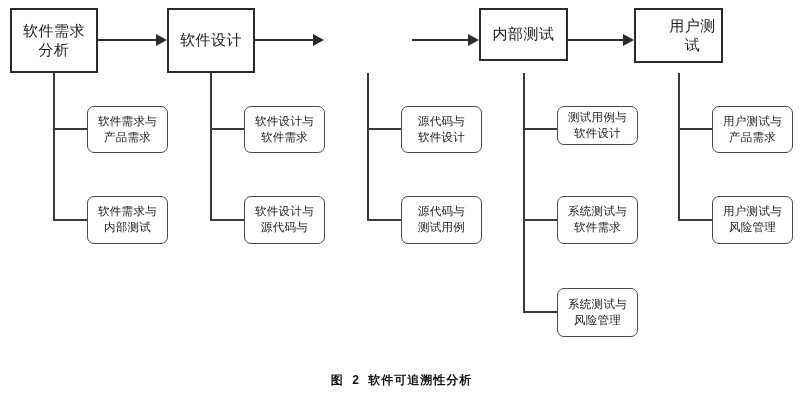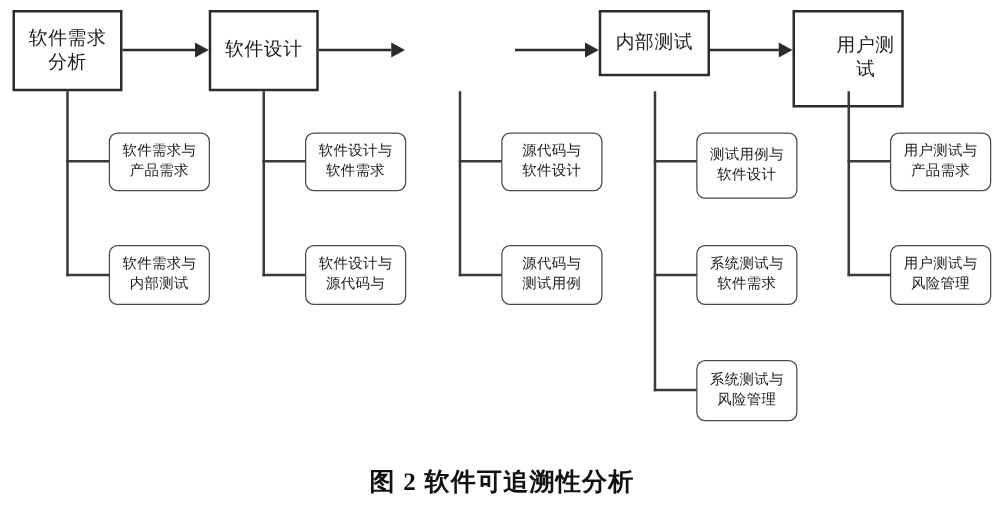--- a/index.html
+++ b/index.html
@@ -60,22 +60,22 @@
     height: 0;
     border-top: 6px solid transparent;
     border-bottom: 6px solid transparent;
     border-left: 11px solid #2b2b2b;
   }
   .caption {
     position: absolute;
     left: 0;
     right: 0;
     text-align: center;
-    font-family: Liberation Serif, serif;
-    font-size: 20px;
+    font-family: Liberation Mono, monospace;
+    font-size: 12px;
     font-weight: bold;
     color: #111111;
     letter-spacing: 1px;
   }
 </style>
 </head>
 <body>
 
 <div id="canvas">
 
@@ -92,21 +92,21 @@
     </div>
   </div>
 
 
   <div class="stage-box" style="left:479px; top:8px; width:89px; height:53px;">
     <div>
       <div>内部测试</div>
     </div>
   </div>
 
-  <div class="stage-box" style="left:634px; top:8px; width:89px; height:78px;padding-left:28px;">
+  <div class="stage-box" style="left:634px; top:8px; width:89px; height:55px;padding-left:28px;">
     <div>
       <div>用户测试</div>
     </div>
   </div>
 
   <div class="conn h-line" style="left:98px; top:39px; width:58px;"></div>
   <div class="arrow-head" style="left:156px; top:34px;"></div>
 
   <div class="conn h-line" style="left:255px; top:39px; width:58px;"></div>
   <div class="arrow-head" style="left:313px; top:34px;"></div>
@@ -169,21 +169,21 @@
       <div>源代码与</div>
       <div>测试用例</div>
     </div>
   </div>
 
   <div class="conn branch-v" style="left:523px; top:73px; height:240px;"></div>
   <div class="conn branch-h" style="left:523px; top:128px; width:36px;"></div>
   <div class="conn branch-h" style="left:523px; top:219px; width:36px;"></div>
   <div class="conn branch-h" style="left:523px; top:311px; width:36px;"></div>
 
-  <div class="trace-box" style="left:557px; top:106px; width:81px; height:53px;">
+  <div class="trace-box" style="left:557px; top:106px; width:81px; height:39px;">
     <div>
       <div>测试用例与</div>
       <div>软件设计</div>
     </div>
   </div>
 
   <div class="trace-box" style="left:557px; top:196px; width:81px; height:48px;">
     <div>
       <div>系统测试与</div>
       <div>软件需求</div>

